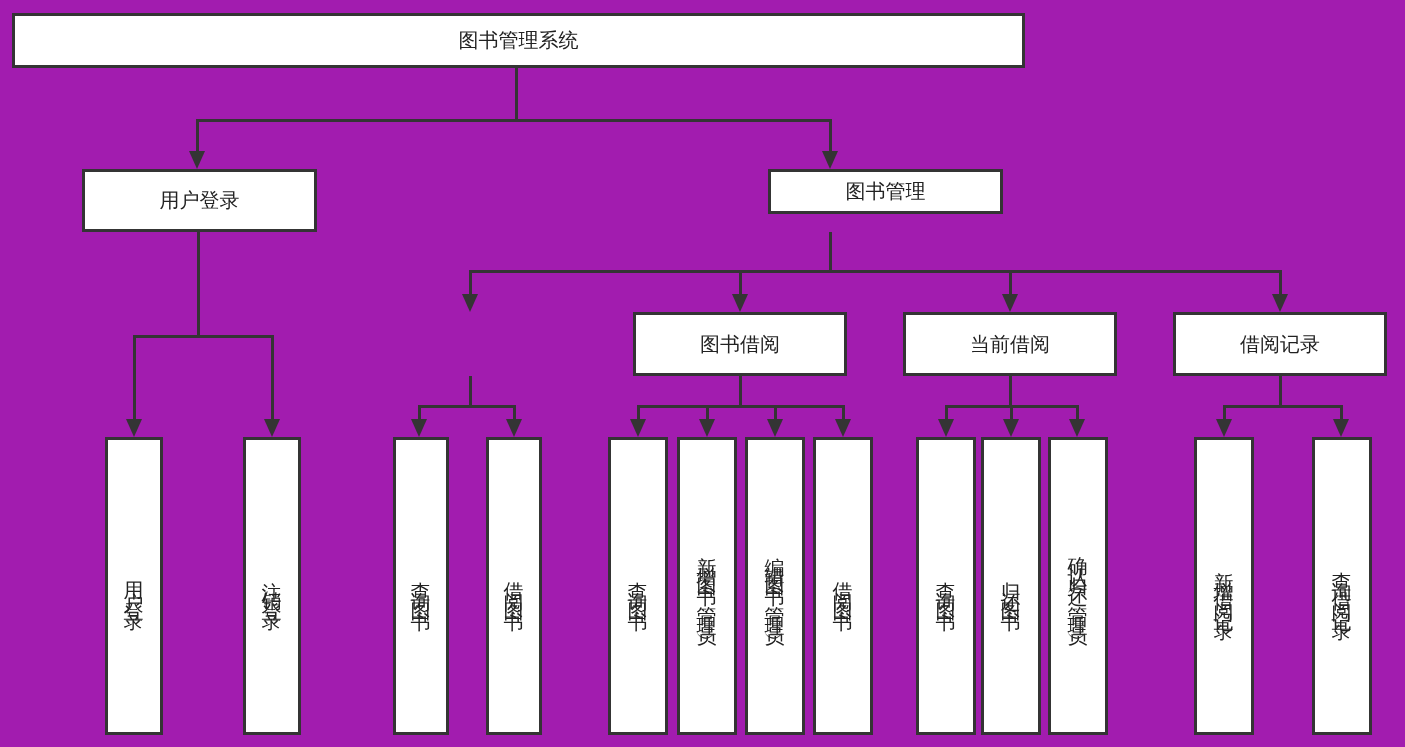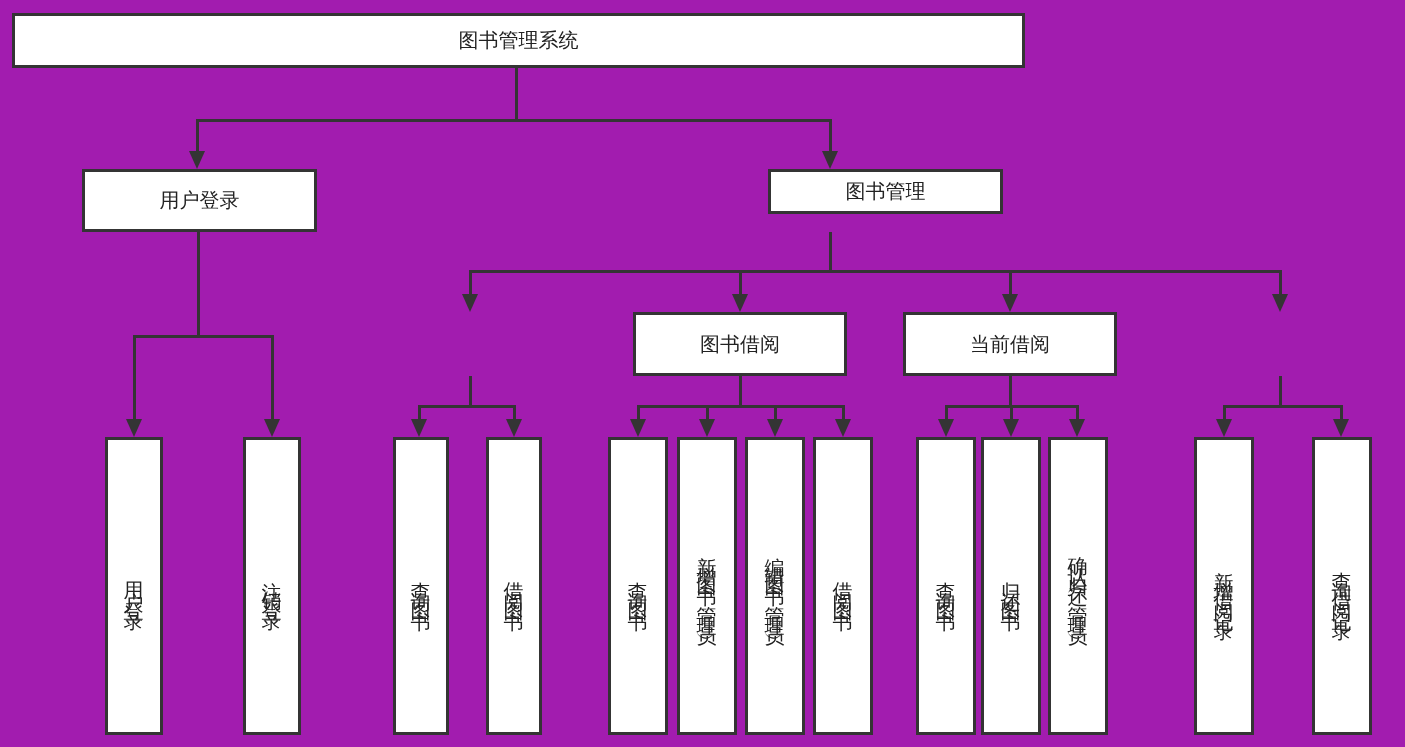--- a/index.html
+++ b/index.html
@@ -87,20 +87,23 @@
   <div class="arrow" style="left:1002px; top:294px;"></div>
   <div class="vline" style="left:1279px; top:270px; height:26px;"></div>
   <div class="arrow" style="left:1272px; top:294px;"></div>
 
   <div class="box" style="left:903px; top:312px; width:214px; height:64px;">
     <span>当前借阅</span>
   </div>
   <div class="box" style="left:633px; top:312px; width:214px; height:64px;">
     <span>图书借阅</span>
   </div>
+  <div class="box" style="left:1173px; top:312px; width:214px; height:64px;">
+    <span>借阅记录</span>
+  </div>
 
   <div class="vline" style="left:469px; top:376px; height:32px;"></div>
   <div class="hline" style="left:418px; top:405px; width:98px;"></div>
   <div class="vline" style="left:418px; top:405px; height:16px;"></div>
   <div class="arrow" style="left:411px; top:419px;"></div>
   <div class="vline" style="left:513px; top:405px; height:16px;"></div>
   <div class="arrow" style="left:506px; top:419px;"></div>
 
   <div class="vline" style="left:739px; top:376px; height:32px;"></div>
   <div class="hline" style="left:637px; top:405px; width:208px;"></div>

